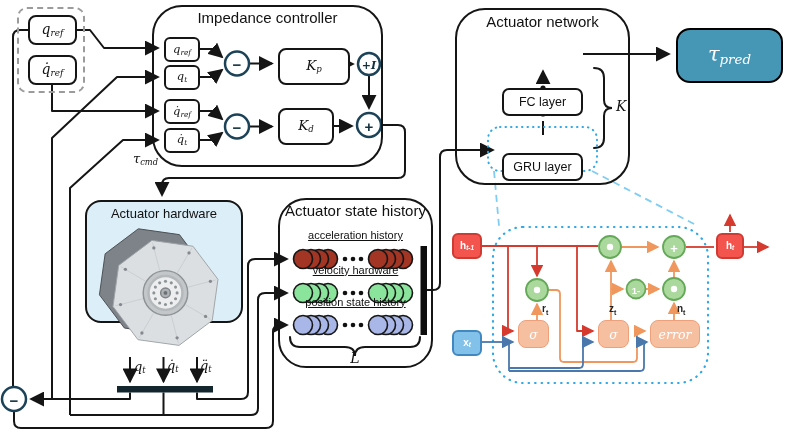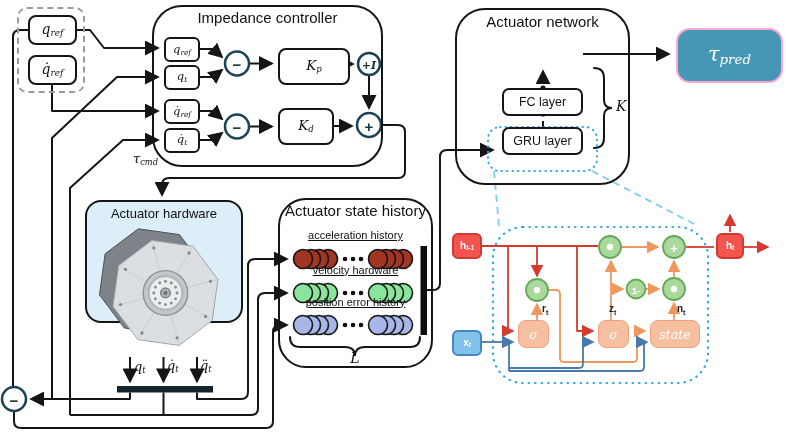--- a/index.html
+++ b/index.html
@@ -20,21 +20,21 @@
   .slbl sub{font-size:70%;}
   .gate{border-radius:8px;background:#f6c0a0;border:1.6px solid #eda07a;color:#fff;
         font-family:"DejaVu Serif",serif;font-style:italic;font-size:12.5px;}
   .node{border-radius:6px;color:#fff;font-size:10px;font-weight:700;z-index:2;}
   .rednode{background:#f4544e;border:2px solid #cf3a33;}
   .bluenode{background:#82c2ea;border:2px solid #4187c0;}
   .node .math{font-family:"Liberation Sans",sans-serif;font-style:normal;}
   .innerbox{border-radius:6px;border-width:2px;font-size:11.5px;}
   .kbox{border-radius:8px;font-size:13.5px;}
   .netbox{border-radius:7px;border-width:2px;font-size:12.5px;}
-  #taupred{border-radius:14px;background:#4597b5;border:2px solid #f9a8d4;color:#fff;}
+  #taupred{border-radius:14px;background:#4597b5;border:2px solid #000000;color:#fff;}
   #taupred .math{font-size:21px;}
 </style>
 </head>
 <body>
 
 <div id="canvas">
 
 <svg id="wires" width="786" height="440" viewBox="0 0 786 440">
   <defs>
     <marker id="ab" viewBox="0 0 8 8" refX="7" refY="4" markerWidth="7.5" markerHeight="7.5" orient="auto-start-reverse">
@@ -278,29 +278,29 @@
 </div>
 
 <div class="lbl math" style="left:134px;top:360px;font-size:13px;"><span>q</span><sub>t</sub></div>
 <div class="lbl math" style="left:167px;top:359px;font-size:13px;"><span>q̇</span><sub>t</sub></div>
 <div class="lbl math" style="left:200px;top:359px;font-size:13px;"><span>q̈</span><sub>t</sub></div>
 
 <div class="box transparent" style="left:278px;top:198px;width:155px;height:170px;border-radius:28px;"></div>
 <div class="title" style="left:278px;top:203px;width:155px;">Actuator state history</div>
 <div class="rowlabel" style="left:278px;top:229px;">acceleration history</div>
 <div class="rowlabel" style="left:278px;top:263.5px;">velocity hardware</div>
-<div class="rowlabel" style="left:278px;top:295.5px;">position error history</div>
+<div class="rowlabel" style="left:278px;top:295.5px;">position state history</div>
 <div class="lbl math" style="left:338px;top:351px;width:34px;text-align:center;font-size:14px;">L</div>
 
 <div class="box transparent" style="left:455px;top:8px;width:175px;height:177px;border-radius:30px;"></div>
 <div class="title" style="left:455px;top:14px;width:175px;">Actuator network</div>
 <div class="box netbox" style="left:502px;top:40px;width:81px;height:28px;margin-top:48px;">
       <span>FC layer</span>
     </div>
-<div class="box netbox" style="left:502px;top:127px;width:81px;height:28px;">
+<div class="box netbox" style="left:502px;top:153px;width:81px;height:28px;">
       <span>GRU layer</span>
     </div>
 <div class="lbl math" style="left:616px;top:99px;font-size:14px;">K</div>
 
 <div class="box" id="taupred" style="left:676px;top:28px;width:107px;height:55px;">
   <span class="math"><span>τ</span><sub>pred</sub></span>
 </div>
 
 <div class="box node rednode" style="left:452px;top:233px;width:30px;height:26px;">
   <span class="math"><span>h</span><sub>t-1</sub></span>
@@ -311,19 +311,19 @@
 <div class="box node rednode" style="left:716px;top:233px;width:28px;height:26px;">
   <span class="math"><span>h</span><sub>t</sub></span>
 </div>
 <div class="box gate" style="left:518px;top:320px;width:31px;height:28px;">
       <span>σ</span>
     </div>
 <div class="box gate" style="left:598px;top:320px;width:31px;height:28px;">
       <span>σ</span>
     </div>
 <div class="box gate" style="left:650px;top:320px;width:50px;height:28px;">
-      <span>state</span>
+      <span>error</span>
     </div>
 <div class="slbl" style="left:542px;top:304px;"><span>r</span><sub>t</sub></div>
 <div class="slbl" style="left:609px;top:304px;"><span>z</span><sub>t</sub></div>
 <div class="slbl" style="left:677px;top:304px;"><span>n</span><sub>t</sub></div>
 
 </div>
 
 </body></html>

